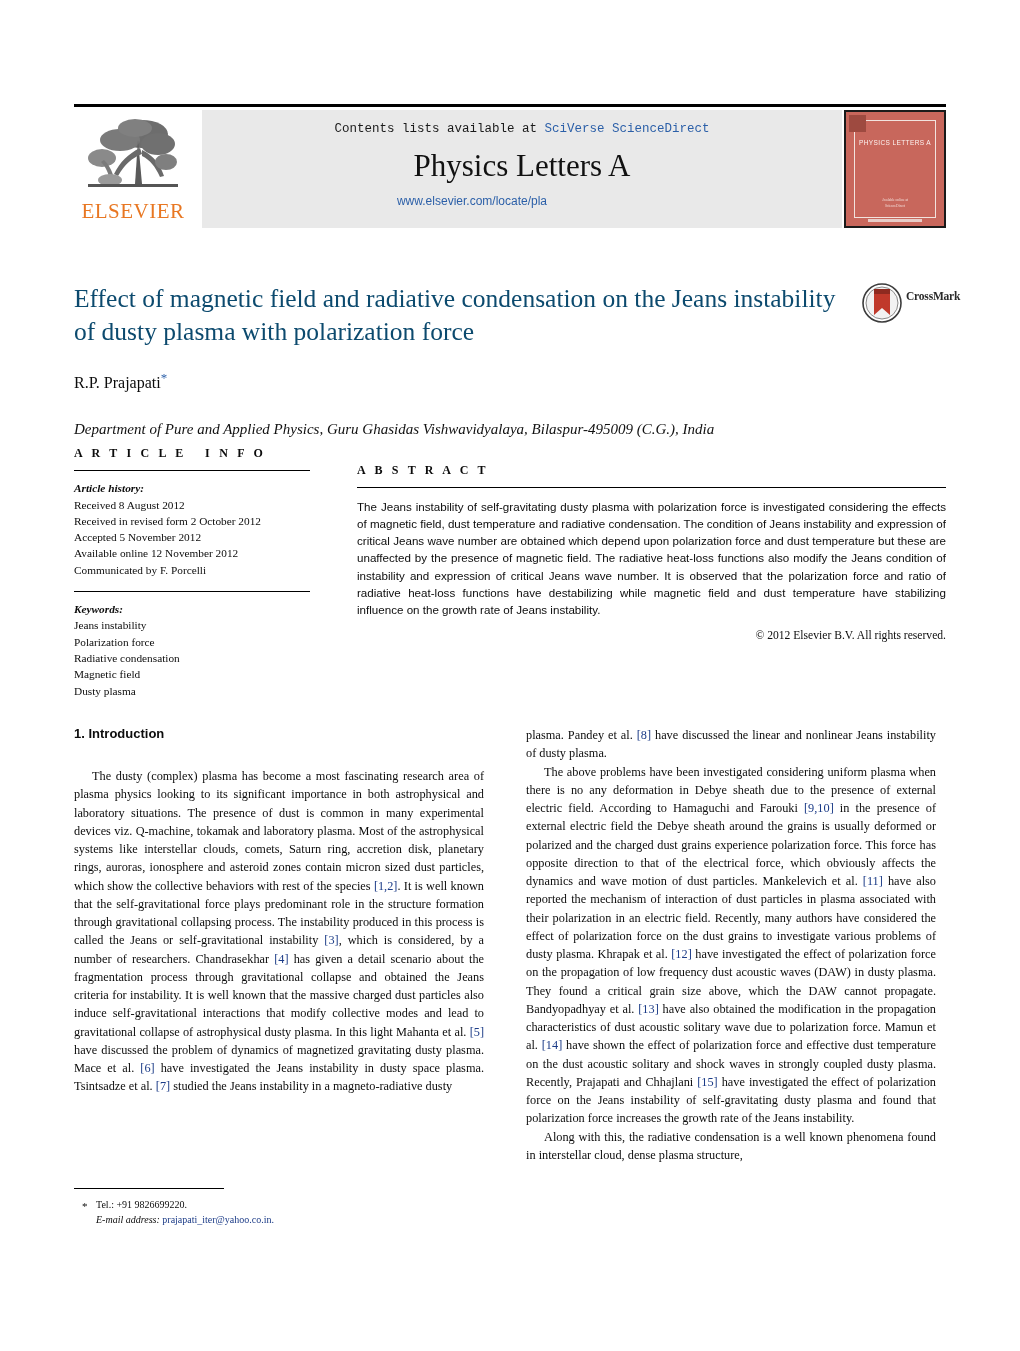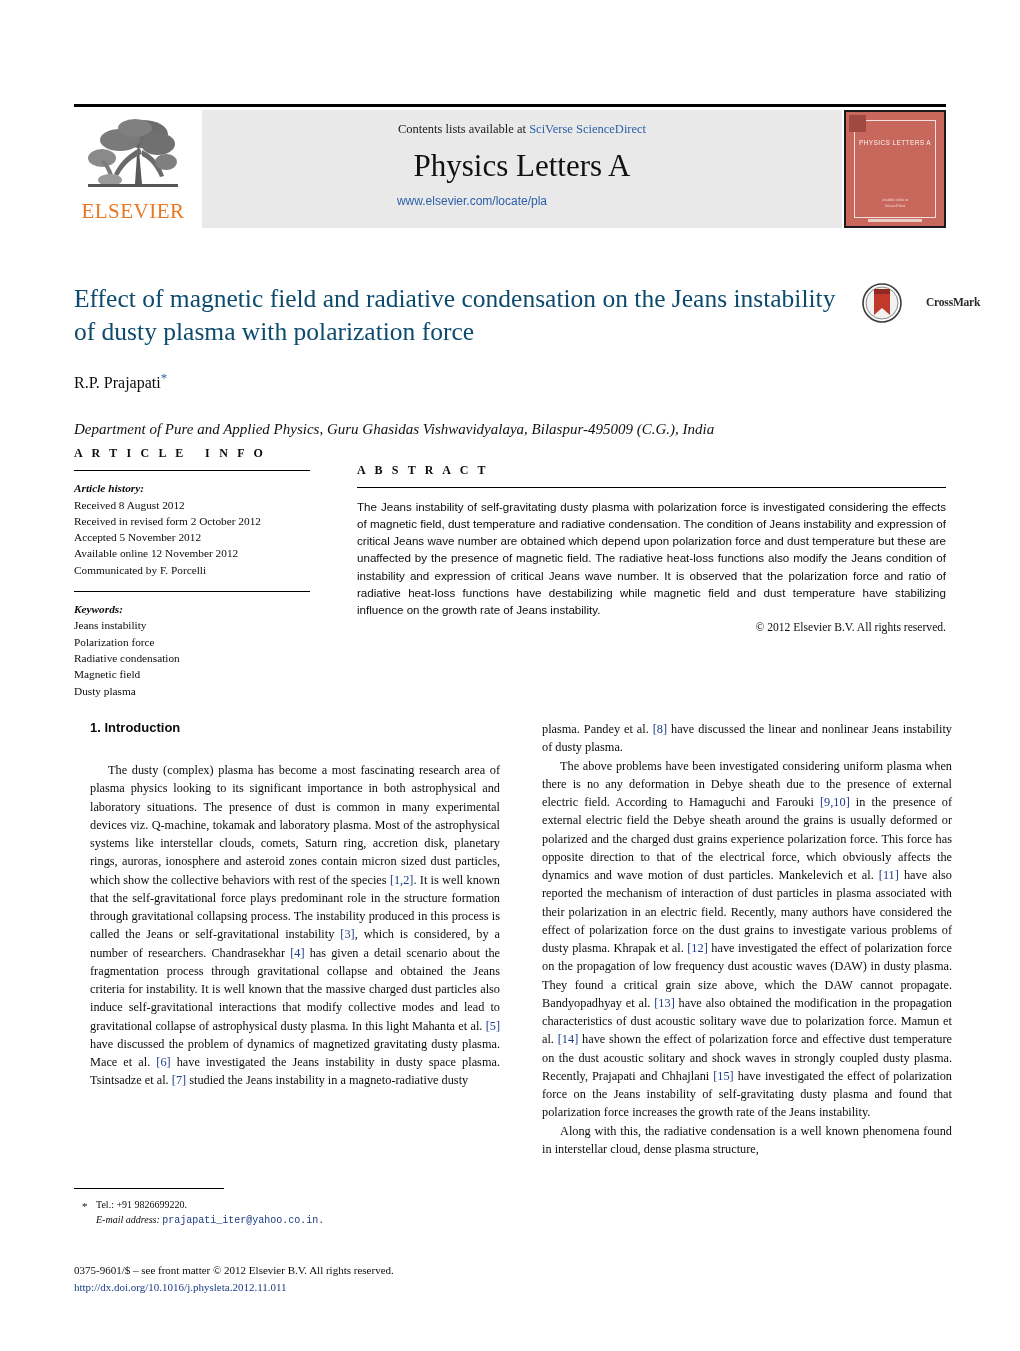--- a/index.html
+++ b/index.html
@@ -82,21 +82,21 @@
     width: 640px;
     height: 118px;
     background: #e9e9e9;
   }
   .contents-line {
     position: absolute;
     top: 12px;
     left: 0;
     width: 640px;
     text-align: center;
-    font-family: Liberation Serif, serif;
+    font-family: Liberation Mono, monospace;
     font-size: 12.5px;
     color: #1a1a1a;
   }
   .contents-line .sd {
     color: #2b5fa8;
   }
   .journal-name {
     position: absolute;
     top: 38px;
     left: 0;
@@ -218,27 +218,26 @@
   .crossmark-logo {
     position: absolute;
     top: 0;
     left: 0;
     width: 40px;
     height: 40px;
   }
   .crossmark-text {
     position: absolute;
     left: 44px;
-    top: 13px;
+    top: 7px;
     font-family: "Liberation Serif", serif;
     font-size: 11.5px;
     font-weight: bold;
     color: #2a2a2a;
     letter-spacing: -0.2px;
-    margin-left: 20px;
   }
 
   
   .info-area {
     position: absolute;
     top: 446px;
     left: 74px;
     width: 872px;
   }
   .info-col {
@@ -286,40 +285,39 @@
   }
   .abstract-body {
     margin-top: 10px;
     font-family: Liberation Sans, sans-serif;
     font-size: 11.6px;
     line-height: 1.47;
     text-align: justify;
     color: #0c0c0c;
   }
   .abstract-copyright {
-    margin-top: 3px;
+    margin-top: 11px;
     text-align: right;
     font-family: "Liberation Serif", serif;
     font-size: 11.6px;
     color: #0c0c0c;
   }
 
   
   .body-cols {
     position: absolute;
     top: 712px;
     left: 74px;
     width: 872px;
     height: 480px;
   }
   .col {
     position: absolute;
-    top: 8px;
+    top: 14px;
     width: 410px;
-    margin-left: 16px;
   }
   .col-left { left: 0; }
   .col-right { left: 452px; }
   .body-heading {
     font-family: "Liberation Sans", sans-serif;
     font-size: 13px;
     font-weight: bold;
     color: #0c0c0c;
     margin: 0 0 26px 0;
   }
@@ -364,21 +362,20 @@
     position: absolute;
     left: 8px;
     top: 1px;
     font-size: 11px;
   }
   .foot-em {
     font-style: italic;
   }
   .link {
     color: #1b3b87;
-    font-family: Liberation Mono, monospace;
   }
 
   
   .issn-footer {
     position: absolute;
     left: 74px;
     top: 1262px;
     width: 500px;
     font-family: "Liberation Serif", serif;
     font-size: 11px;
@@ -508,18 +505,14 @@
     <div class="foot-line">
       <span class="foot-star">*</span>
       <span>Tel.: +91 9826699220.</span>
     </div>
     <div class="foot-line">
       <span class="foot-em">E-mail address:</span>
       <span class="link">prajapati_iter@yahoo.co.in.</span>
     </div>
   </div>
 
-  <div class="issn-footer">
-    <div>0375-9601/$ – see front matter  © 2012 Elsevier B.V. All rights reserved.</div>
-    <div class="doi-line">http://dx.doi.org/10.1016/j.physleta.2012.11.011</div>
-  </div>
 
 </div>
 
 </body></html>

